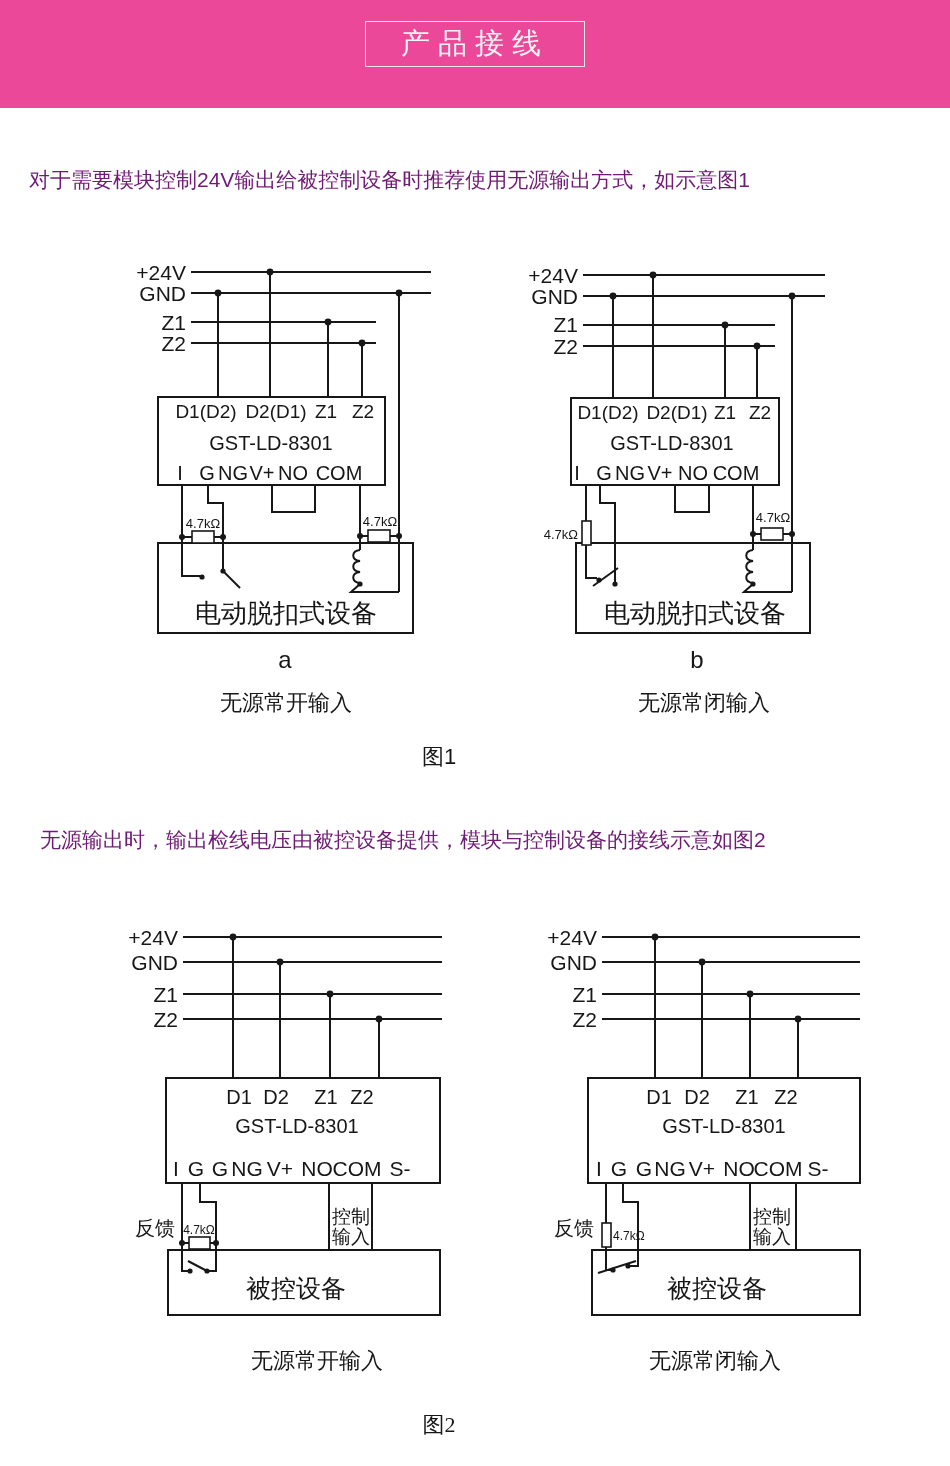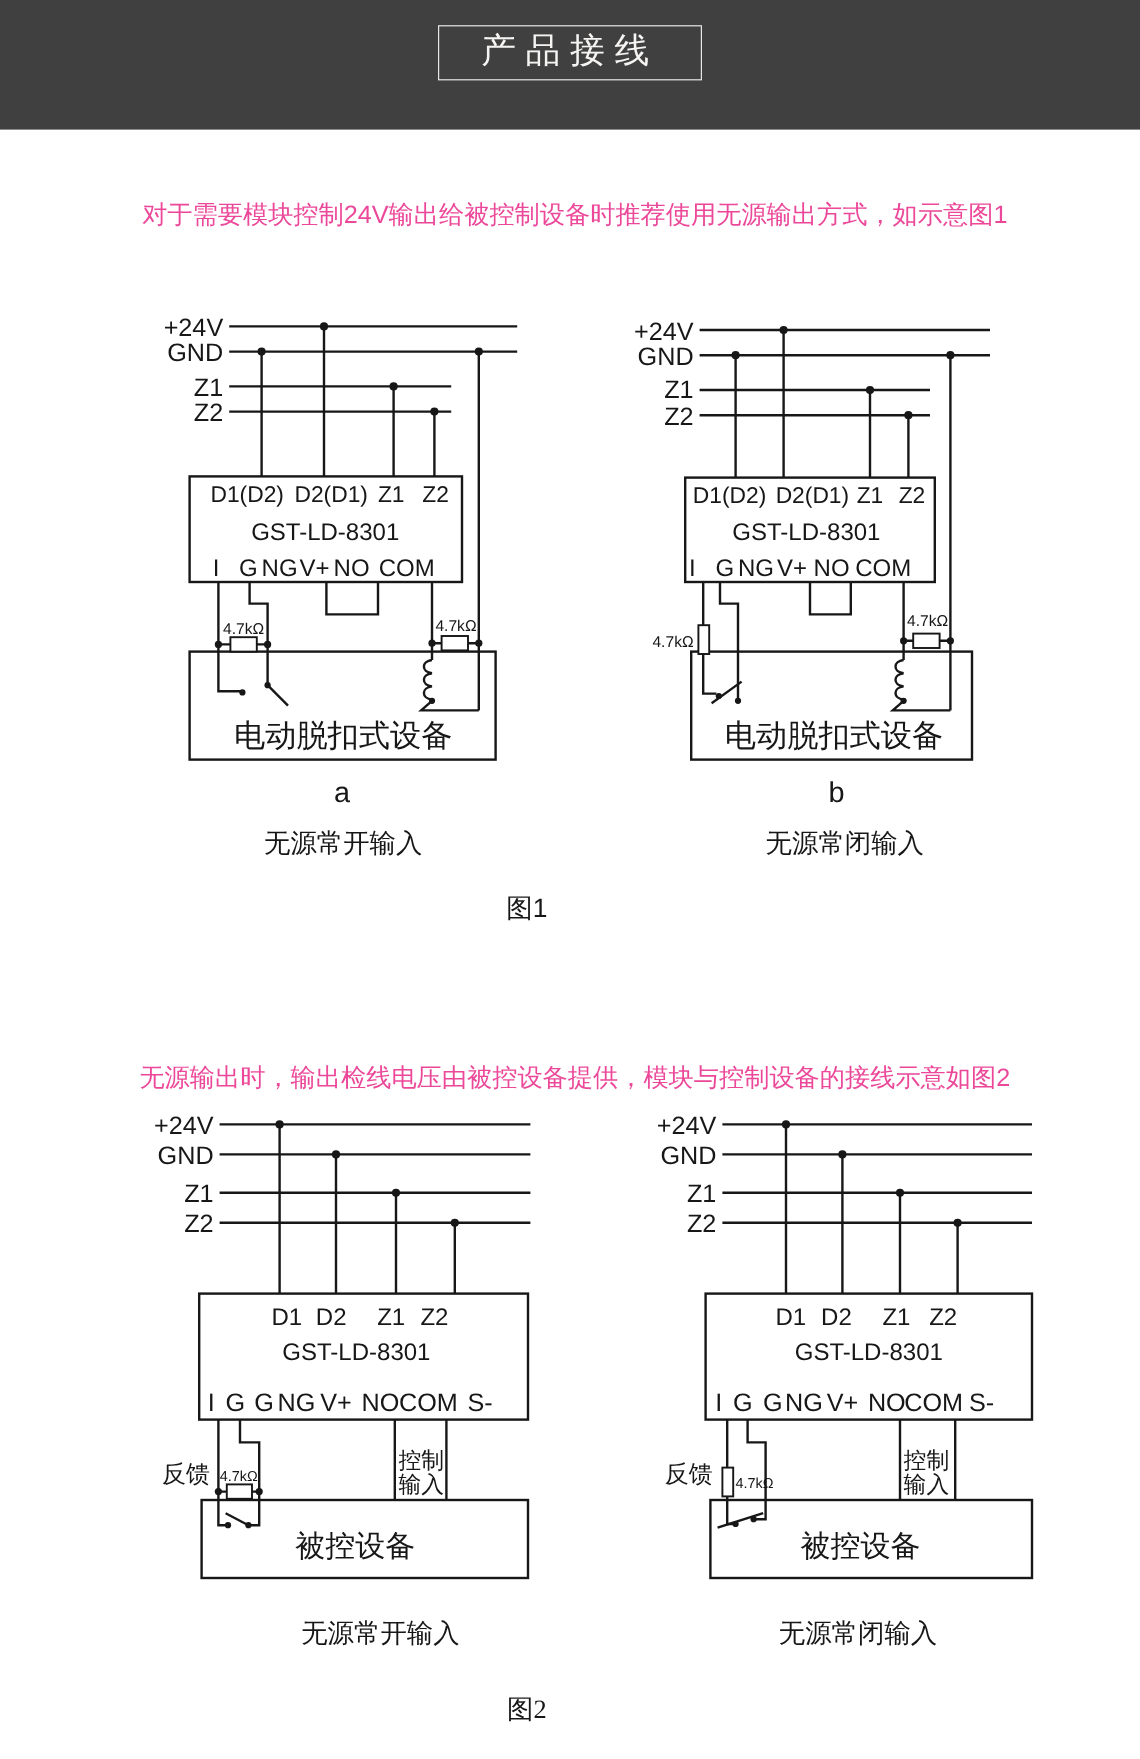--- a/index.html
+++ b/index.html
@@ -4,38 +4,38 @@
 <style>
   html,body{margin:0;padding:0;}
   body{
     width:950px;height:1466px;position:relative;background:#ffffff;
     font-family:"Liberation Sans","DejaVu Sans",sans-serif;color:#1a1a1a;
     overflow:hidden;
   }
   
   .header{
     position:absolute;left:0;top:0;width:950px;height:108px;
-    background:#404040;color:#fff;text-align:center;
+    background:#ec4899;color:#fff;text-align:center;
   }
   .title-box{
     display:inline-block;margin-top:21px;border:1px solid #e9e7e6;
     padding:4px 34px 6px 34px;min-width:150px;
   }
   .title-box .zh{
     font-size:29px;letter-spacing:8px;color:#f5f4f3;font-weight:400;line-height:34px;
   }
   .subtitle{
     margin-top:7px;font-size:17px;letter-spacing:4px;color:#f2f1f0;font-weight:300;
   }
   
   .para{
-    position:absolute;left:29px;width:900px;font-size:21px;line-height:30px;color:#ec4899;text-align:center;
+    position:absolute;left:29px;width:900px;font-size:21px;line-height:30px;color:#701a75;
   }
   .p1{top:165px;}
-  .p2{top:884px;}
+  .p2{top:825px;margin-left:11px;}
   
   .figcap{
     position:absolute;left:0;width:878px;text-align:center;font-size:22px;color:#171717;
   }
   .cap1{top:742px;}
   .cap2{top:1410px;font-family:Liberation Serif, serif;}
   
   svg{position:absolute;left:0;}
   .sv1{top:255px;}
   .sv2{top:910px;}

